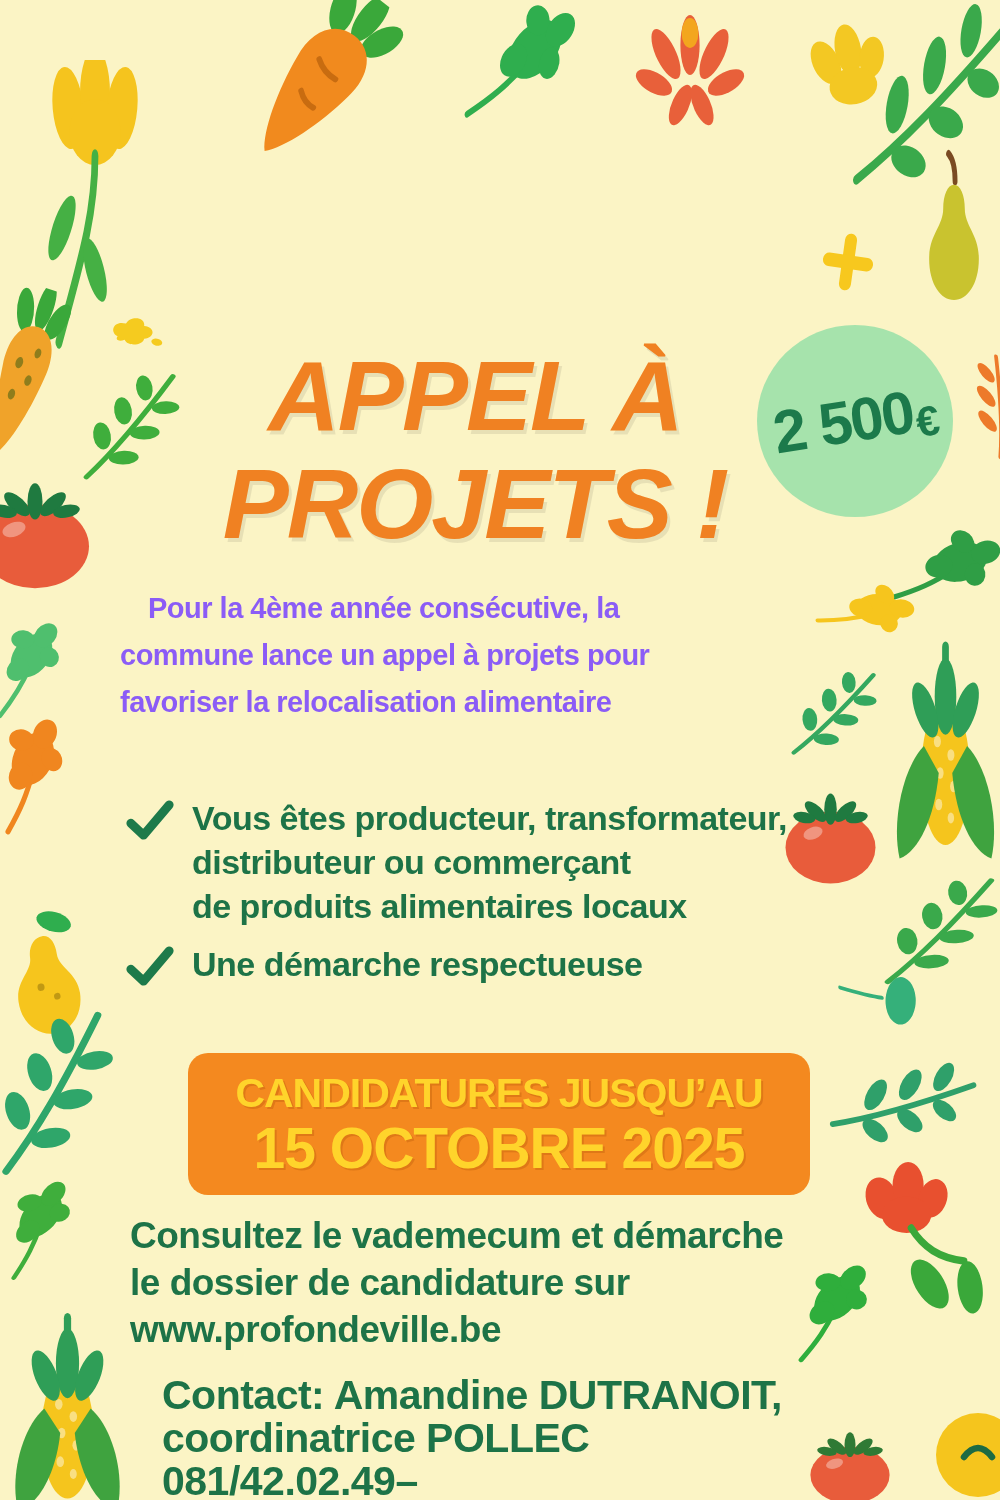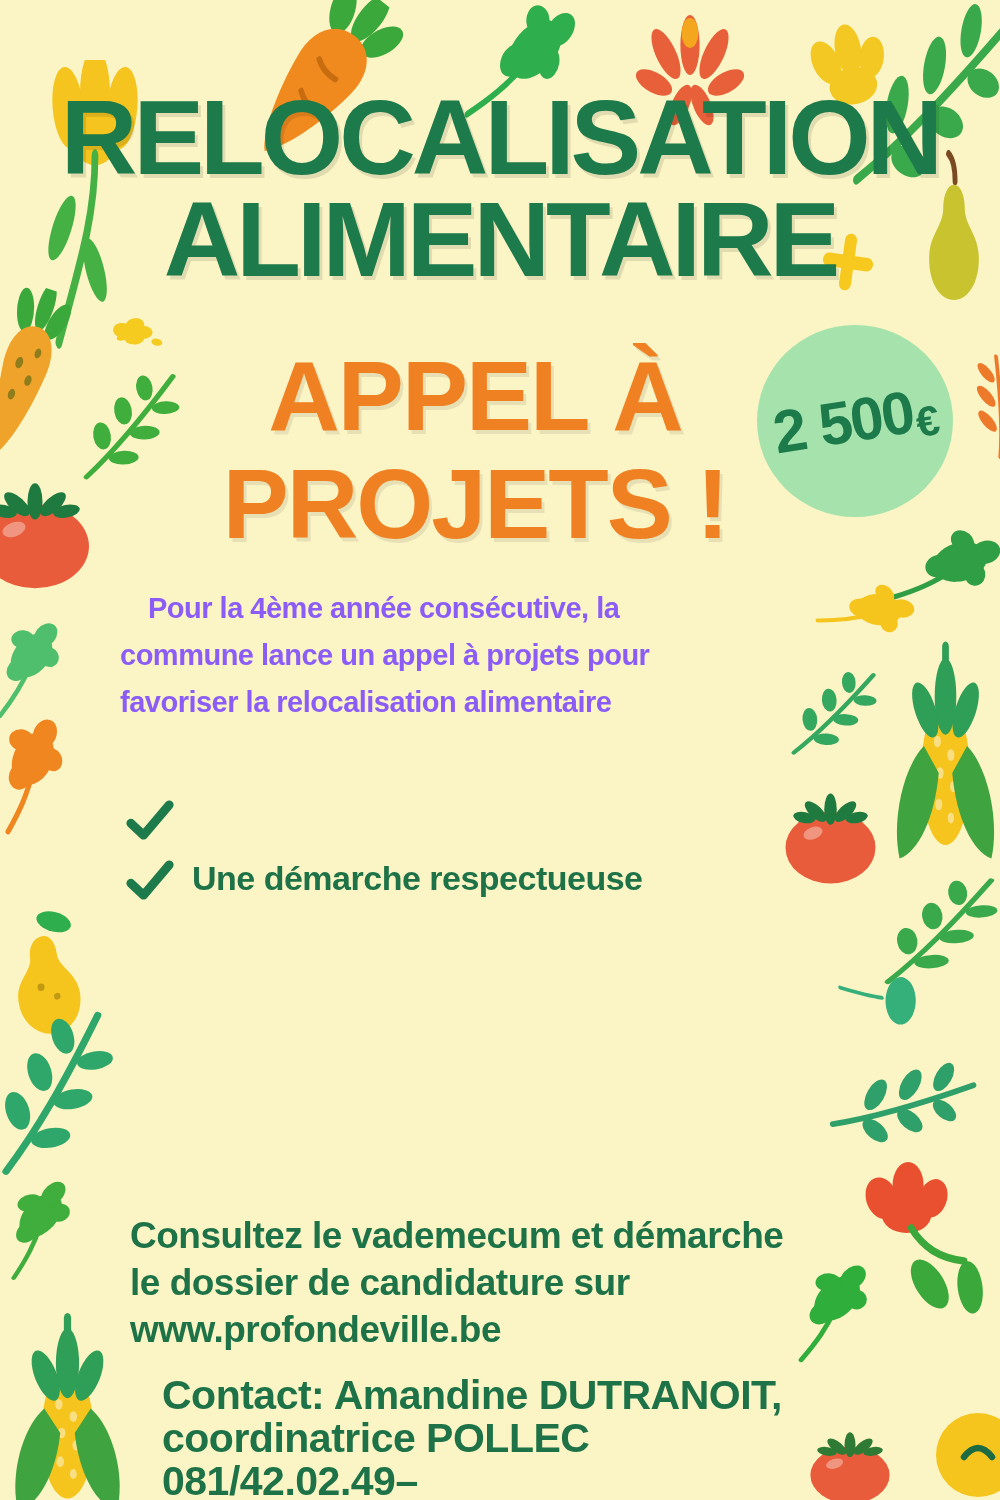--- a/index.html
+++ b/index.html
@@ -14,20 +14,21 @@
 
   .title{
     position:absolute;top:86px;left:0;width:100%;text-align:center;
     color:#1d7a4b;font-size:106px;line-height:102px;letter-spacing:-4px;
     text-shadow:3px 4px 0 rgba(0,0,0,0.10);
   }
   .subtitle{
     position:absolute;top:342px;left:0;width:950px;text-align:center;
     color:#f08122;font-size:99px;line-height:108px;letter-spacing:-2px;
     text-shadow:3px 4px 0 rgba(0,0,0,0.08);
+    font-style:italic;
   }
   .badge{
     position:absolute;left:757px;top:325px;width:196px;height:192px;
     border-radius:50%;background:#a6e3ac;display:flex;align-items:center;justify-content:center;
   }
   .badge-inner{transform:rotate(-9deg);color:#1c7a4b;font-size:60px;letter-spacing:-2px;white-space:nowrap;}
   .badge-inner .euro{font-size:42px;vertical-align:-6px;margin-left:2px;}
   .intro{
     position:absolute;left:120px;top:585px;width:730px;
     color:#8b5cf6;font-size:29px;line-height:47px;letter-spacing:-0.5px;
@@ -371,24 +372,20 @@
     <path d="M50 4 L50 20" stroke="#2f9e57" stroke-width="5" stroke-linecap="round"></path>
     <g fill="#2f9e57">
     <ellipse cx="50" cy="26" rx="8" ry="17"></ellipse>
     <ellipse cx="35" cy="32" rx="7" ry="14" transform="rotate(-34 35 32)"></ellipse>
     <ellipse cx="65" cy="32" rx="7" ry="14" transform="rotate(34 65 32)"></ellipse>
           </g>
         </svg></div>
     </div>
 
   <div class="content">
-    <h1 class="title" style="margin:0;">
-      <span class="line">RELOCALISATION</span>
-      <span class="line">ALIMENTAIRE</span>
-    </h1>
 
     <h2 class="subtitle" style="margin:0;">
       <span class="line">APPEL À</span>
       <span class="line">PROJETS !</span>
     </h2>
 
     <div class="badge">
       <div class="badge-inner"><span>2 500</span><span class="euro">€</span></div>
     </div>
 
@@ -396,31 +393,40 @@
       <span class="line first">Pour la 4ème année consécutive, la</span>
       <span class="line">commune lance un appel à projets pour</span>
       <span class="line">favoriser la relocalisation alimentaire</span>
     </p>
 
     <div class="criteria">
       <div class="check-row">
         <svg class="check-icon" viewBox="0 0 60 52">
             <path d="M6 30 L22 45 L54 7" stroke="#1d7a4a" stroke-width="11" fill="none" stroke-linecap="round" stroke-linejoin="round"></path>
           </svg>
+        <div class="check-lines">
+          <span class="line">Vous êtes producteur, transformateur,</span>
+          <span class="line">distributeur ou commerçant</span>
+          <span class="line">de produits alimentaires locaux</span>
+        </div>
       </div>
       <div class="check-row">
         <svg class="check-icon" viewBox="0 0 60 52">
             <path d="M6 30 L22 45 L54 7" stroke="#1d7a4a" stroke-width="11" fill="none" stroke-linecap="round" stroke-linejoin="round"></path>
           </svg>
         <div class="check-lines">
           <span class="line">Une démarche respectueuse</span>
         </div>
       </div>
     </div>
 
+    <div class="banner">
+      <span class="l1">CANDIDATURES JUSQU’AU</span>
+      <span class="l2">15 OCTOBRE 2025</span>
+    </div>
 
     <p class="info" style="margin:0;">
       <span class="line">Consultez le vademecum et démarche</span>
       <span class="line">le dossier de candidature sur</span>
       <span class="line">www.profondeville.be</span>
     </p>
 
     <p class="contact" style="margin:0;">
       <span class="line">Contact: Amandine DUTRANOIT, coordinatrice POLLEC</span>
       <span class="line">081/42.02.49– planclimat@profondeville.be</span>

